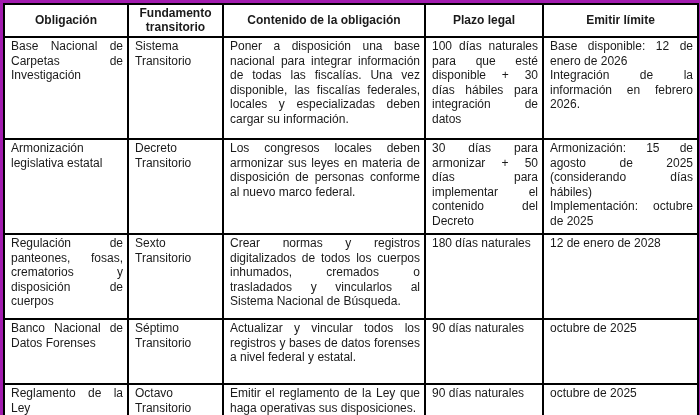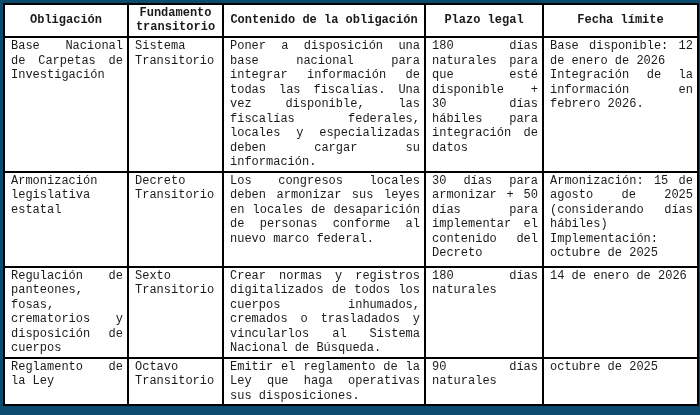--- a/index.html
+++ b/index.html
@@ -4,25 +4,24 @@
 <style>
   html, body {
     margin: 0;
     padding: 0;
     background: #ffffff;
     font-family: "Liberation Sans", "DejaVu Sans", sans-serif;
   }
   .page {
     width: 700px;
     height: 415px;
-    background: #0c4a6e;
+    background: #a21caf;
     box-sizing: border-box;
     padding: 3px;
     overflow: hidden;
-    font-family: Liberation Mono, monospace;
   }
   table.obligaciones {
     border-collapse: collapse;
     table-layout: fixed;
     width: 694px;
     background: #ffffff;
   }
   table.obligaciones th,
   table.obligaciones td {
     border: 2px solid #000000;
@@ -72,50 +71,57 @@
       <col class="w-contenido">
       <col class="w-plazo">
       <col class="w-fecha">
     </colgroup>
     <thead>
       <tr>
         <th>Obligación</th>
         <th>Fundamento transitorio</th>
         <th>Contenido de la obligación</th>
         <th>Plazo legal</th>
-        <th>Fecha límite</th>
+        <th>Emitir límite</th>
       </tr>
     </thead>
     <tbody>
   <tr class="r0">
     <td class="col-obligacion">Base Nacional de Carpetas de Investigación</td>
     <td class="col-fundamento">Sistema Transitorio</td>
     <td class="col-contenido">Poner a disposición una base nacional para integrar información de todas las fiscalías. Una vez disponible, las fiscalías federales, locales y especializadas deben cargar su información.</td>
-    <td class="col-plazo">180 días naturales para que esté disponible + 30 días hábiles para integración de datos</td>
+    <td class="col-plazo">100 días naturales para que esté disponible + 30 días hábiles para integración de datos</td>
     <td class="col-fecha">Base disponible: 12 de enero de 2026
 Integración de la información en febrero 2026.</td>
   </tr>
 
   <tr class="r1">
     <td class="col-obligacion">Armonización legislativa estatal</td>
     <td class="col-fundamento">Decreto Transitorio</td>
-    <td class="col-contenido">Los congresos locales deben armonizar sus leyes en locales de desaparición de personas conforme al nuevo marco federal.</td>
+    <td class="col-contenido">Los congresos locales deben armonizar sus leyes en materia de disposición de personas conforme al nuevo marco federal.</td>
     <td class="col-plazo">30 días para armonizar + 50 días para implementar el contenido del Decreto</td>
     <td class="col-fecha">Armonización: 15 de agosto de 2025 (considerando días hábiles)
 Implementación: octubre de 2025</td>
   </tr>
 
   <tr class="r2">
     <td class="col-obligacion">Regulación de panteones, fosas, crematorios y disposición de cuerpos</td>
     <td class="col-fundamento">Sexto Transitorio</td>
     <td class="col-contenido">Crear normas y registros digitalizados de todos los cuerpos inhumados, cremados o trasladados y vincularlos al Sistema Nacional de Búsqueda.</td>
     <td class="col-plazo">180 días naturales</td>
-    <td class="col-fecha">14 de enero de 2026</td>
+    <td class="col-fecha">12 de enero de 2028</td>
   </tr>
 
+  <tr class="r3">
+    <td class="col-obligacion">Banco Nacional de Datos Forenses</td>
+    <td class="col-fundamento">Séptimo Transitorio</td>
+    <td class="col-contenido">Actualizar y vincular todos los registros y bases de datos forenses a nivel federal y estatal.</td>
+    <td class="col-plazo">90 días naturales</td>
+    <td class="col-fecha">octubre de 2025</td>
+  </tr>
 
   <tr class="r4">
     <td class="col-obligacion">Reglamento de la Ley</td>
     <td class="col-fundamento">Octavo Transitorio</td>
     <td class="col-contenido">Emitir el reglamento de la Ley que haga operativas sus disposiciones.</td>
     <td class="col-plazo">90 días naturales</td>
     <td class="col-fecha">octubre de 2025</td>
   </tr>
 </tbody>
   </table>

